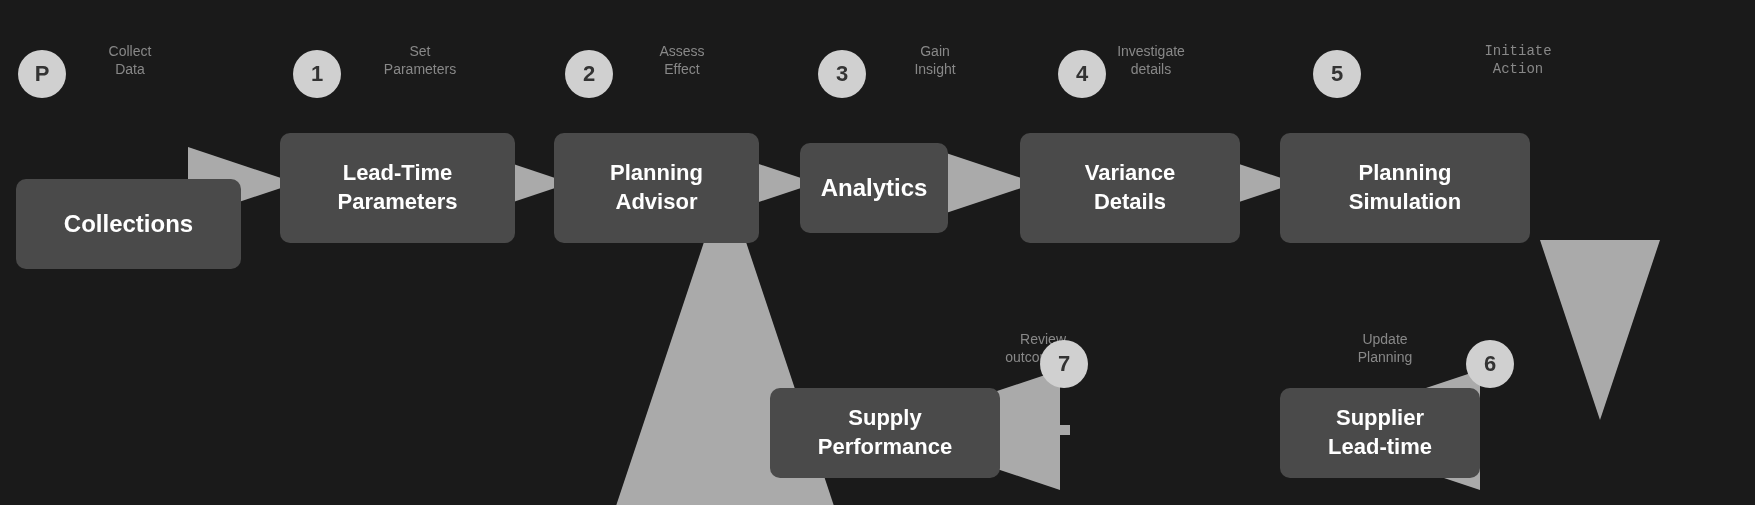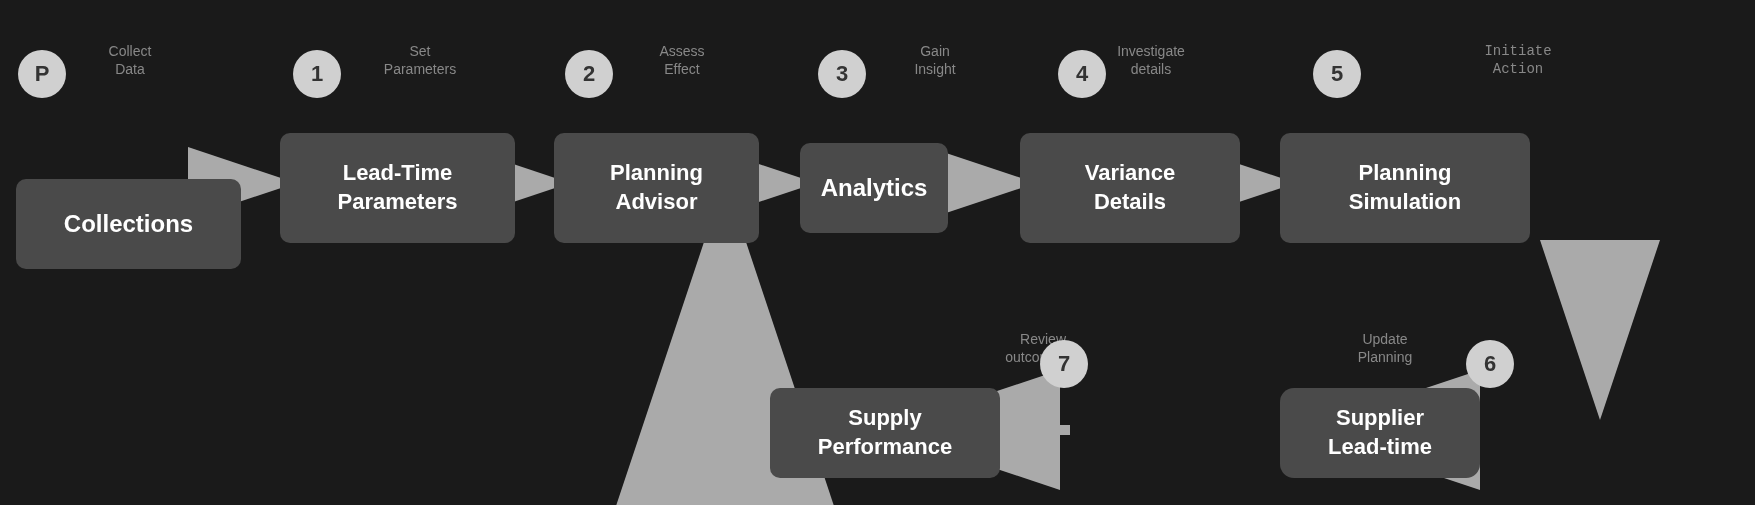--- a/index.html
+++ b/index.html
@@ -160,21 +160,21 @@
   </div>
 
   <div class="node-box" style="left:1020px; top:133px; width:220px; height:110px;align-items:center;">
     <span>Variance<br>Details</span>
   </div>
 
   <div class="node-box" style="left:1280px; top:133px; width:250px; height:110px;">
     <span>Planning<br>Simulation</span>
   </div>
 
-  <div class="node-box" style="left:1280px; top:388px; width:200px; height:90px;border-radius:14px;">
+  <div class="node-box" style="left:1280px; top:388px; width:200px; height:90px;">
     <span>Supplier<br>Lead-time</span>
   </div>
 
   <div class="node-box" style="left:770px; top:388px; width:230px; height:90px;">
     <span>Supply<br>Performance</span>
   </div>
 
 </div>
 
 </body></html>

